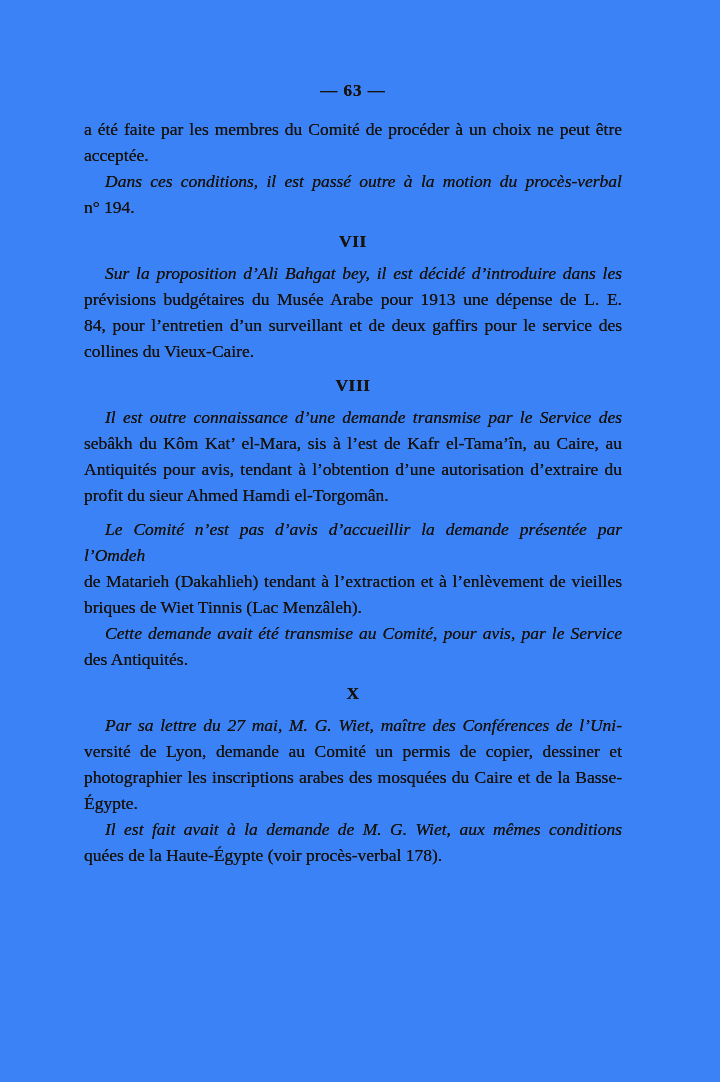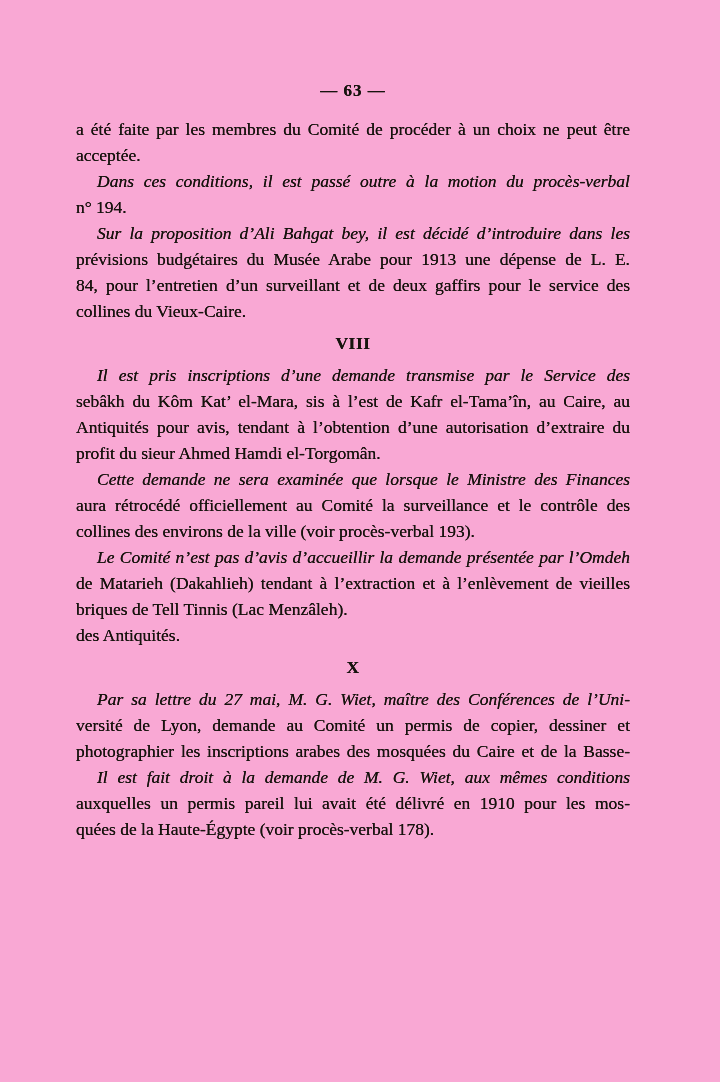--- a/index.html
+++ b/index.html
@@ -5,35 +5,35 @@
   html, body { margin: 0; padding: 0; }
   body {
     width: 720px; height: 1082px;
     background: #fdfdfc;
     font-family: "Liberation Serif", serif;
   }
   .page {
     box-sizing: border-box;
     width: 720px; height: 1082px;
     padding: 78px 90px 0 76px;
-    background: #f9a8d4;
+    background: #3b82f6;
     color: #17130e;
     overflow: hidden;
   }
   .pageno {
     text-align: center;
     font-size: 17px;
     font-weight: bold;
     line-height: 26px;
     height: 26px;
     margin-bottom: 12px;
     letter-spacing: 1px;
     text-shadow: 0 0 0.5px #17130e;
   }
-  section { margin: 0; }
+  section { margin: 8px; }
   .heading {
     font-size: 17.5px;
     font-weight: bold;
     line-height: 26px;
     text-align: center;
     margin: 6px 0;
     letter-spacing: 0.5px;
     text-shadow: 0 0 0.5px #17130e;
   }
   .para { margin: 0; }
@@ -59,61 +59,58 @@
       <div class="line just">a été faite par les membres du Comité de procéder à un choix ne peut être</div>
       <div class="line end">acceptée.</div>
     </div>
     <div class="para">
       <div class="line just indent">Dans ces conditions, il est passé outre à la motion du procès-verbal</div>
       <div class="line end">n° 194.</div>
     </div>
   </section>
 
   <section>
+    <div class="heading">VII</div>
     <div class="para">
       <div class="line just indent">Sur la proposition d’Ali Bahgat bey, il est décidé d’introduire dans les</div>
       <div class="line just">prévisions budgétaires du Musée Arabe pour 1913 une dépense de L. E.</div>
       <div class="line just">84, pour l’entretien d’un surveillant et de deux gaffirs pour le service des</div>
       <div class="line end">collines du Vieux-Caire.</div>
     </div>
   </section>
 
   <section>
     <div class="heading">VIII</div>
     <div class="para">
-      <div class="line just indent">Il est pris inscriptions d’une demande transmise par le Service des</div>
+      <div class="line just indent">Il est outre connaissance d’une demande transmise par le Service des</div>
       <div class="line just">sebâkh du Kôm Kat’ el-Mara, sis à l’est de Kafr el-Tama’în, au Caire, au</div>
       <div class="line just">Antiquités pour avis, tendant à l’obtention d’une autorisation d’extraire du</div>
       <div class="line end">profit du sieur Ahmed Hamdi el-Torgomân.</div>
-    </div>
-    <div class="para">
-      <div class="line just indent">Cette demande ne sera examinée que lorsque le Ministre des Finances</div>
-      <div class="line just">aura rétrocédé officiellement au Comité la surveillance et le contrôle des</div>
-      <div class="line end">collines des environs de la ville (voir procès-verbal 193).</div>
     </div>
   </section>
 
   <section>
     <div class="para">
       <div class="line just indent">Le Comité n’est pas d’avis d’accueillir la demande présentée par l’Omdeh</div>
       <div class="line just">de Matarieh (Dakahlieh) tendant à l’extraction et à l’enlèvement de vieilles</div>
-      <div class="line end">briques de Tell Tinnis (Lac Menzâleh).</div>
+      <div class="line end">briques de Wiet Tinnis (Lac Menzâleh).</div>
     </div>
     <div class="para">
+      <div class="line just indent">Cette demande avait été transmise au Comité, pour avis, par le Service</div>
       <div class="line end">des Antiquités.</div>
     </div>
   </section>
 
   <section>
     <div class="heading">X</div>
     <div class="para">
       <div class="line just indent">Par sa lettre du 27 mai, M. G. Wiet, maître des Conférences de l’Uni-</div>
       <div class="line just">versité de Lyon, demande au Comité un permis de copier, dessiner et</div>
       <div class="line just">photographier les inscriptions arabes des mosquées du Caire et de la Basse-</div>
+      <div class="line end">Égypte.</div>
     </div>
     <div class="para">
-      <div class="line just indent">Il est fait droit à la demande de M. G. Wiet, aux mêmes conditions</div>
-      <div class="line just">auxquelles un permis pareil lui avait été délivré en 1910 pour les mos-</div>
+      <div class="line just indent">Il est fait avait à la demande de M. G. Wiet, aux mêmes conditions</div>
       <div class="line end">quées de la Haute-Égypte (voir procès-verbal 178).</div>
     </div>
   </section>
 
 </div>
 
 </body></html>

